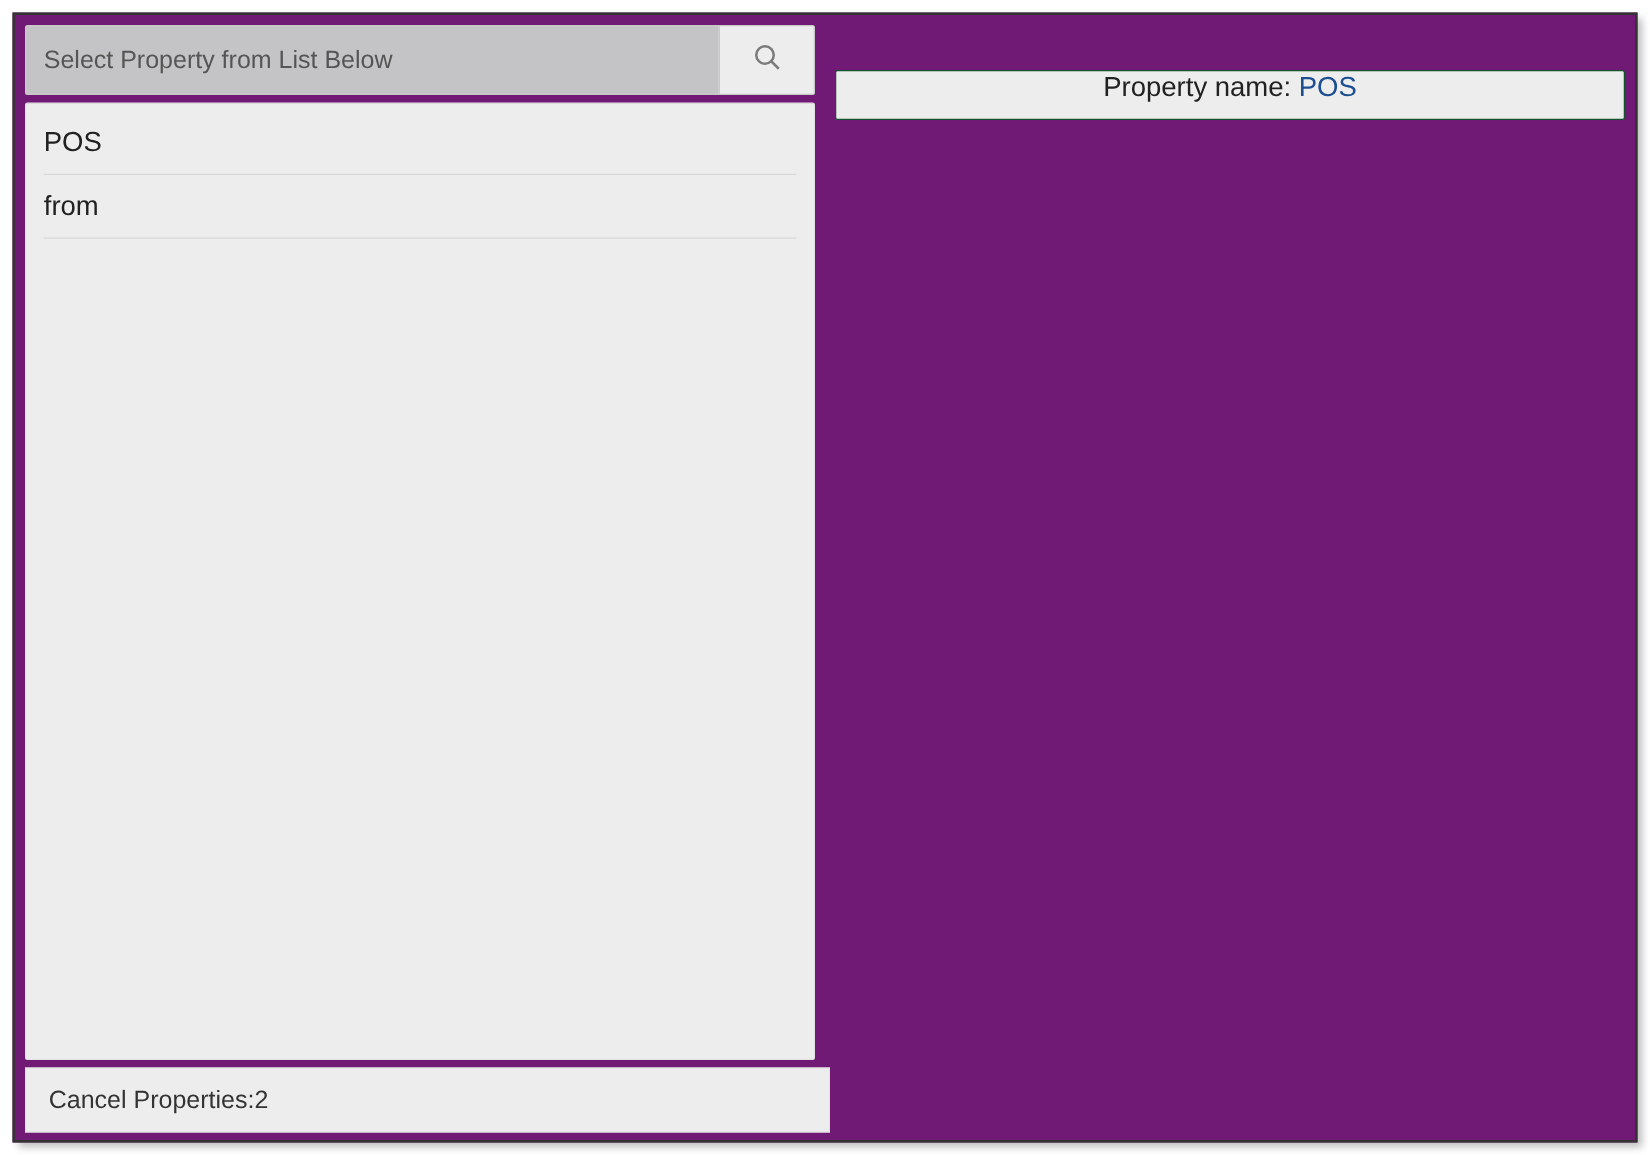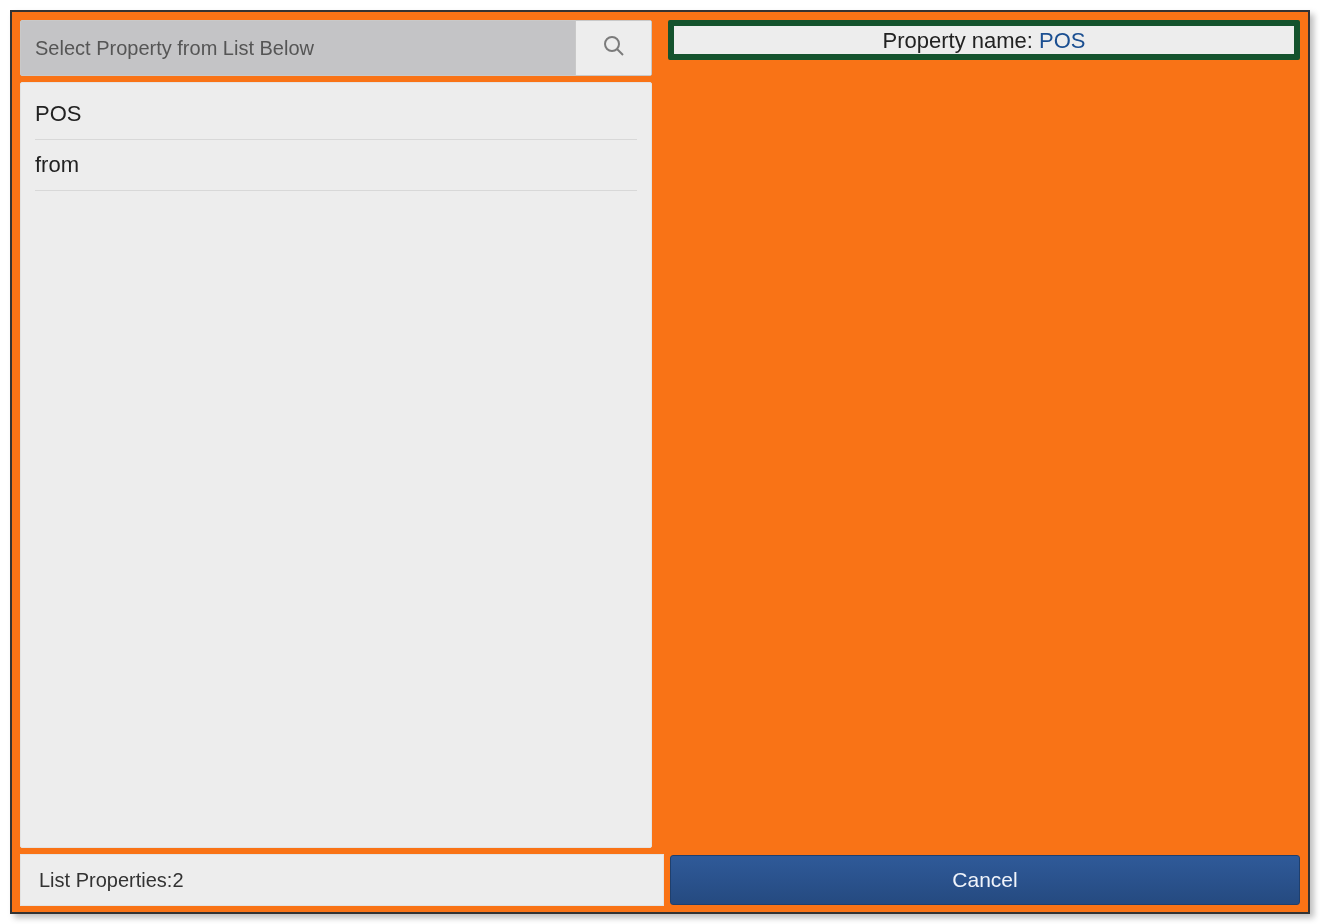--- a/index.html
+++ b/index.html
@@ -14,21 +14,21 @@
       height: 924px;
       position: relative;
     }
     .outer-frame {
       position: absolute;
       top: 10px;
       left: 10px;
       right: 10px;
       bottom: 10px;
       border: 2px solid #333;
-      background: #f97316;
+      background: #701a75;
       box-shadow: 4px 4px 6px rgba(0,0,0,0.25);
       display: flex;
       flex-direction: column;
     }
     .content-row {
       flex: 1;
       display: flex;
       min-height: 0;
     }
     .left-panel {
@@ -86,27 +86,28 @@
     .list-item {
       font-size: 22px;
       color: #222;
       padding: 12px 0 12px 0;
       border-bottom: 1px solid #d8d8d8;
       cursor: pointer;
     }
     .right-header {
       height: 40px;
       background: #ededed;
-      border: 6px solid #14532d;
-      border-radius: 2px;
-      display: flex;
-      align-items: flex-end;
+      border: 1px solid #14532d;
+      border-radius: 2px;
+      display: flex;
+      align-items: flex-start;
       justify-content: center;
       font-size: 22px;
       color: #222;
+      margin-top: 36px;
     }
     .right-header .prop-value {
       color: #1b4f91;
       margin-left: 6px;
     }
     .right-body {
       flex: 1;
     }
     .footer-row {
       height: 64px;
@@ -185,23 +186,20 @@
         <span>Property name:</span>
         <span class="prop-value">POS</span>
       </div>
       <div class="right-body"></div>
     </div>
 
   </div>
 
   <div class="footer-row">
     <div class="footer-left">
-      <span>List Properties:</span>
+      <span>Cancel Properties:</span>
         <span>2</span>
     </div>
     <div class="footer-right">
-      <div class="btn">
-        <span>Cancel</span>
-      </div>
     </div>
   </div>
 
 </div>
 
 </body></html>

